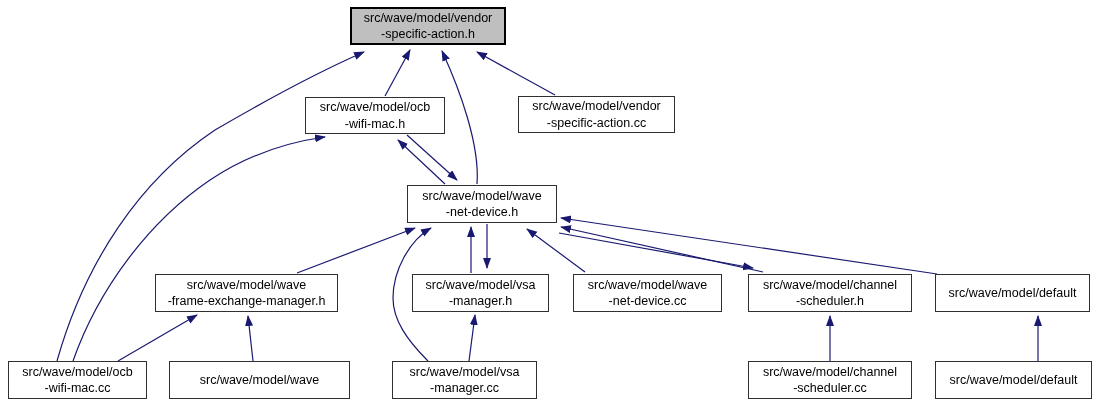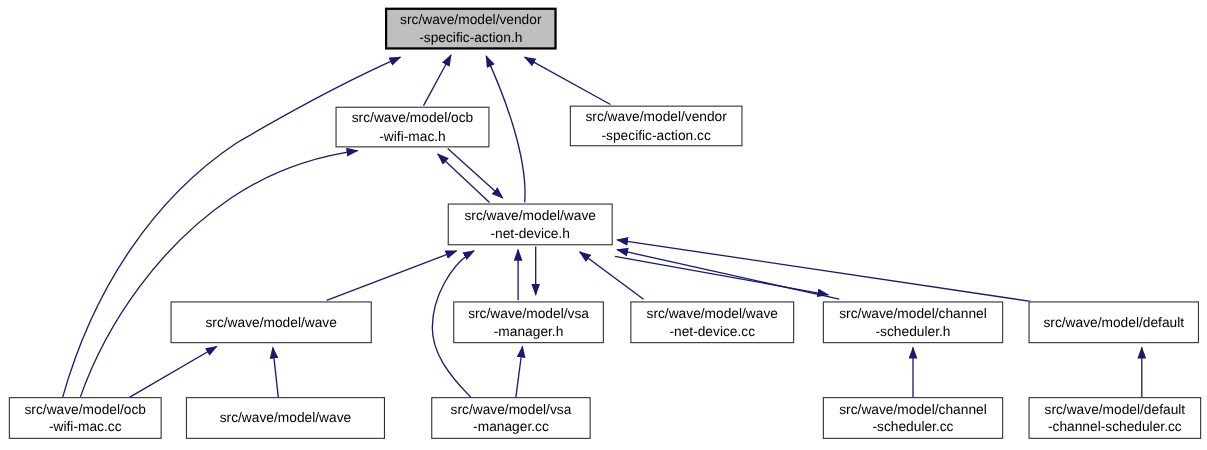--- a/index.html
+++ b/index.html
@@ -71,20 +71,21 @@
     <span>-specific-action.cc</span>
   </div>
 
   <div class="node" style="left:407px;top:185px;width:150px;height:38px">
     <span>src/wave/model/wave</span>
     <span>-net-device.h</span>
   </div>
 
   <div class="node" style="left:155px;top:274px;width:183px;height:38px">
     <span>src/wave/model/wave</span>
+    <span>-frame-exchange-manager.h</span>
   </div>
 
   <div class="node" style="left:412px;top:274px;width:137px;height:38px">
     <span>src/wave/model/vsa</span>
     <span>-manager.h</span>
   </div>
 
   <div class="node" style="left:573px;top:274px;width:149px;height:38px">
     <span>src/wave/model/wave</span>
     <span>-net-device.cc</span>
@@ -113,16 +114,15 @@
     <span>-manager.cc</span>
   </div>
 
   <div class="node" style="left:748px;top:361px;width:164px;height:38px">
     <span>src/wave/model/channel</span>
     <span>-scheduler.cc</span>
   </div>
 
   <div class="node" style="left:935px;top:361px;width:157px;height:38px">
     <span>src/wave/model/default</span>
-    <span>-channel-scheduler.cc</span>
   </div>
 
 </div>
 
 </body></html>

